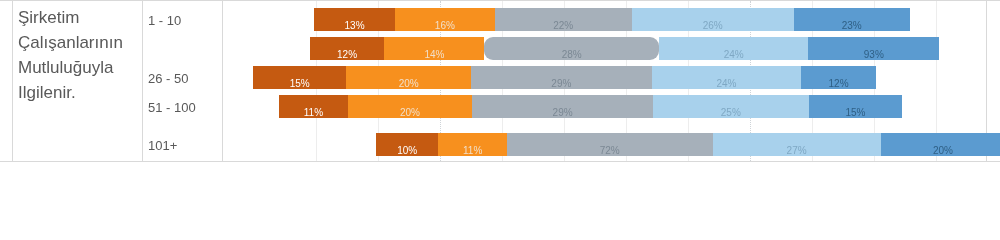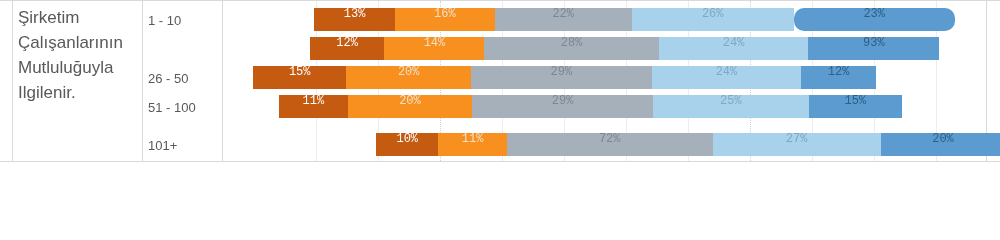--- a/index.html
+++ b/index.html
@@ -113,26 +113,25 @@
     position: absolute;
     height: 23px;
     display: flex;
     align-items: stretch;
     white-space: nowrap;
   }
   .seg {
     position: relative;
     height: 23px;
     display: flex;
-    align-items: flex-start;
+    align-items: flex-end;
     justify-content: center;
-    font-size: 12px;
+    font-size: 10px;
     box-sizing: border-box;
     overflow: hidden;
-    font-family: Liberation Mono, monospace;
   }
   .seg span {
     display: block;
     line-height: 1;
   }
 
   .seg.s0 { background: #c55a11; color: #ffffff; }
   .seg.s1 { background: #f7901e; color: #f2dfc9; }
   .seg.s2 { background: #a6b0ba; color: #7b8894; }
   .seg.s3 { background: #a8d1ec; color: #7fa8c4; }
@@ -181,32 +180,32 @@
         </div>
         <div class="seg s1" style="width: 99.68px;">
           <span>16%</span>
         </div>
         <div class="seg s2" style="width: 137.06px;">
           <span>22%</span>
         </div>
         <div class="seg s3" style="width: 161.98px;">
           <span>26%</span>
         </div>
-        <div class="seg s4" style="width: 161px; border-radius: 10px;">
+        <div class="seg s4" style="width: 116px;">
           <span>23%</span>
         </div>
       </div>
       <div class="bar-row" style="top: 37px; left: 309.693px;">
         <div class="seg s0" style="width: 74.76px;">
           <span>12%</span>
         </div>
         <div class="seg s1" style="width: 100px;">
           <span>14%</span>
         </div>
-        <div class="seg s2" style="width: 174.44px;">
+        <div class="seg s2" style="width: 174.44px; border-radius: 9px;">
           <span>28%</span>
         </div>
         <div class="seg s3" style="width: 149.52px;">
           <span>24%</span>
         </div>
         <div class="seg s4" style="width: 130.83px;">
           <span>93%</span>
         </div>
       </div>
       <div class="bar-row" style="top: 66px; left: 253px;">

